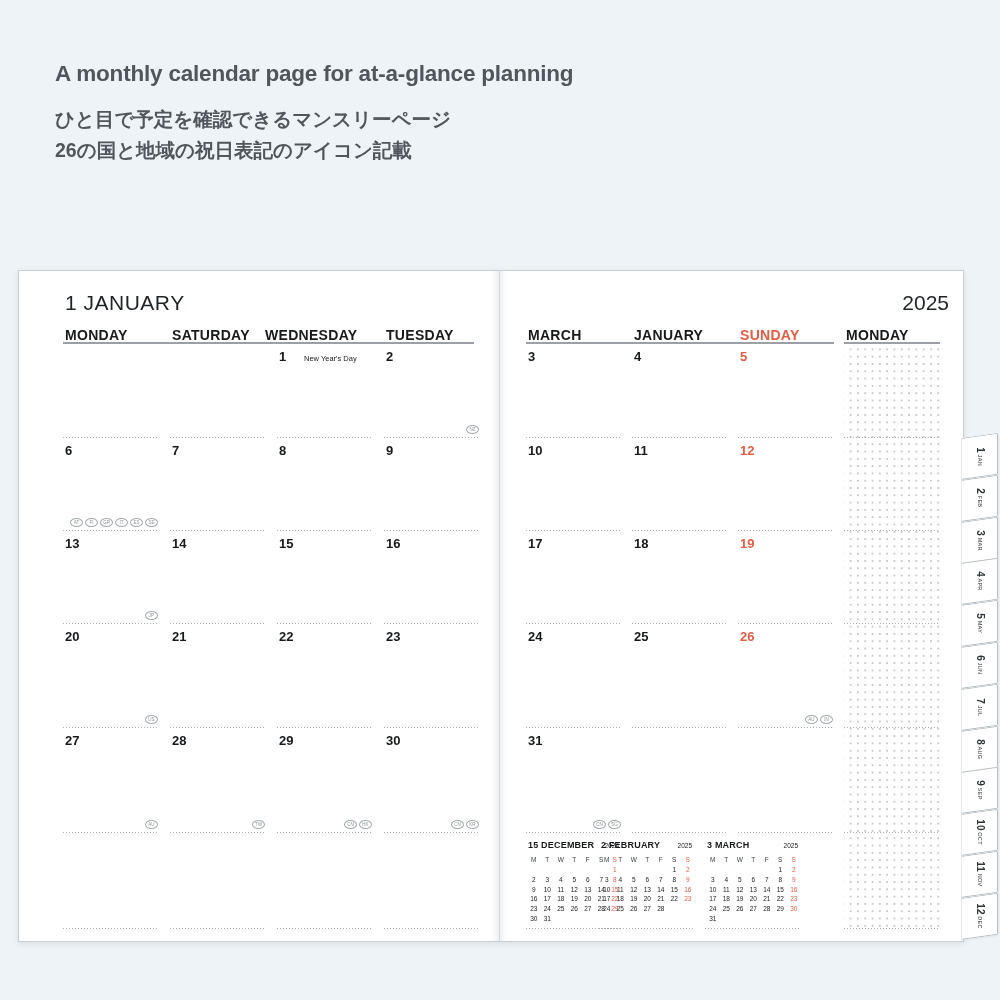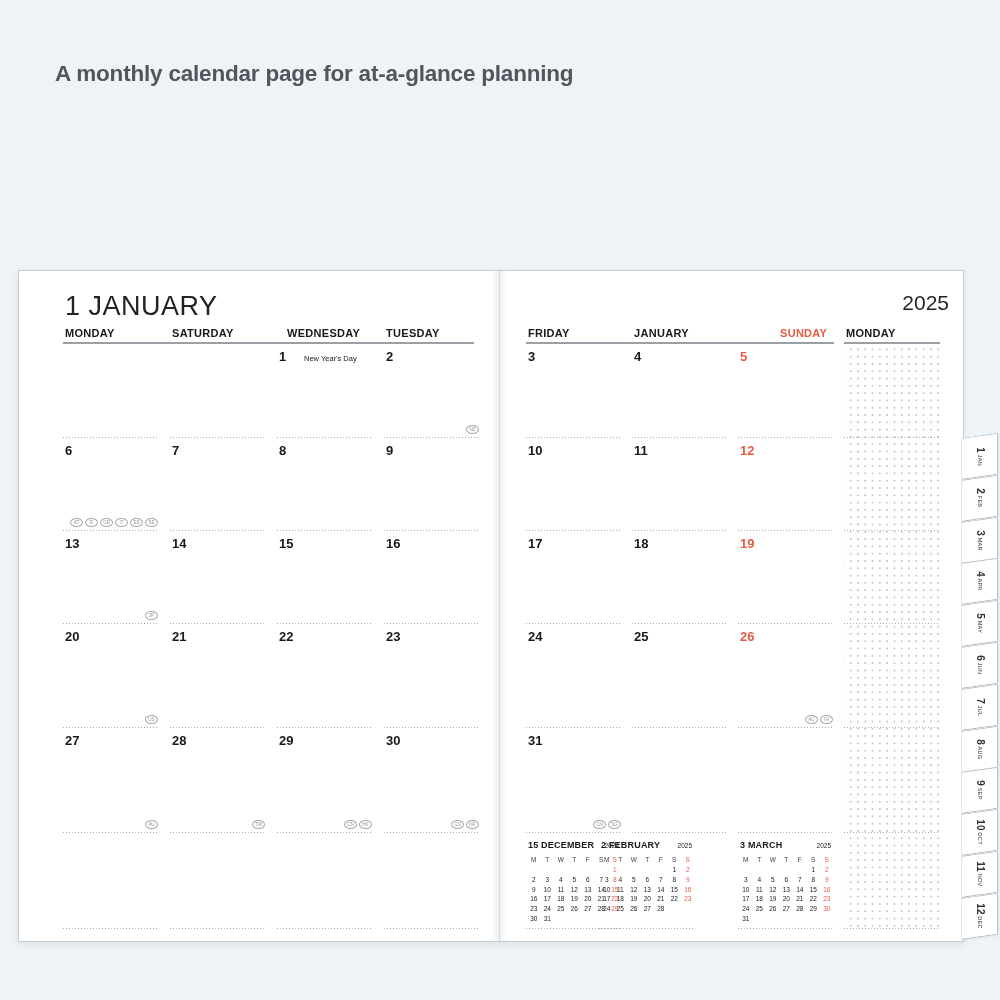--- a/index.html
+++ b/index.html
@@ -6,24 +6,24 @@
   .canvas{position:relative;width:1000px;height:1000px;background:#edf3f6;
     font-family:"Liberation Sans",sans-serif;overflow:hidden;}
   .hero{position:absolute;left:55px;top:58px;color:#50565c;}
   .hero .en{font-size:22.5px;font-weight:bold;line-height:31px;letter-spacing:-0.2px;}
   .hero .jp{margin-top:15px;font-size:19.5px;font-weight:bold;line-height:31px;}
   .spread{position:absolute;left:18px;top:270px;width:944px;height:670px;background:#fff;
     border:1px solid #c9ced2;box-shadow:0 2px 6px rgba(60,70,80,.10);}
   .gutter-sh{position:absolute;left:472px;top:0;width:16px;height:100%;
     background:linear-gradient(90deg,rgba(0,0,0,0),rgba(90,100,110,.10) 50%,rgba(0,0,0,0));}
   .gutter-line{position:absolute;left:480px;top:0;width:1px;height:100%;background:#d4d8db;}
-  .month-title{position:absolute;left:46px;top:20px;font-size:27px;font-weight:500;
+  .month-title{position:absolute;left:46px;top:20px;font-size:21px;font-weight:500;
     letter-spacing:.5px;color:#1f2326;}
   .year{position:absolute;right:14px;top:20px;font-size:21px;color:#1f2326;}
-  .dayhead{position:absolute;top:56px;font-size:11px;font-weight:bold;letter-spacing:.3px;color:#17191b;}
+  .dayhead{position:absolute;top:56px;font-size:14px;font-weight:bold;letter-spacing:.3px;color:#17191b;}
   .red{color:var(--accent) !important;}
   .rule{position:absolute;top:71px;height:2px;background:#9aa0a5;}
   .cell{position:absolute;}
   .dotline{position:absolute;left:0;right:0;bottom:0;height:1px;
     background:repeating-linear-gradient(90deg,#a9afb4 0 1px,rgba(0,0,0,0) 1px 3px);}
   .date{position:absolute;left:2px;top:5px;font-size:13px;font-weight:600;color:#17191b;}
   .day-label{position:absolute;left:27px;top:10px;font-size:7.5px;color:#222;}
   .icons{position:absolute;right:1px;bottom:4px;display:flex;gap:2px;}
   .flag{width:13px;height:9px;border:1px solid #a3a9ad;border-radius:50%;font-size:4.5px;
     color:#8d9499;display:flex;align-items:center;justify-content:center;background:#fff;
@@ -47,39 +47,41 @@
   .t-abbr{font-size:5.5px;letter-spacing:.3px;}
 </style>
 </head>
 <body>
 
 <div class="canvas">
 
   <div class="hero">
     <div class="en">A monthly calendar page for at-a-glance planning</div>
     <div class="jp">
+      <div>ひと目で予定を確認できるマンスリーページ</div>
+      <div>26の国と地域の祝日表記のアイコン記載</div>
     </div>
   </div>
 
   <div class="spread" id="spread">
     <div class="month-title">1 JANUARY</div>
     <div class="year">2025</div>
     <div class="rule" style="left:44px;width:411px;"></div>
     <div class="rule" style="left:507px;width:308px;"></div>
     <div class="rule" style="left:825px;width:96px;"></div>
     <div class="dayhead" style="left:827px;">MONDAY</div>
     <div class="notes-dots" style="left:825px;top:76px;width:96px;height:580px;"></div>
     <div id="grid">
         <div class="dayhead" style="left: 46px;">MONDAY</div>
         <div class="dayhead" style="left: 153px;">SATURDAY</div>
-        <div class="dayhead" style="left: 268px;">WEDNESDAY</div>
+        <div class="dayhead" style="left: 246px;">WEDNESDAY</div>
         <div class="dayhead" style="left: 367px;">TUESDAY</div>
-        <div class="dayhead" style="left: 509px;">FRIDAY</div>
+        <div class="dayhead" style="left: 509px;">MARCH</div>
         <div class="dayhead" style="left: 615px;">JANUARY</div>
-        <div class="dayhead red" style="left: 721px; margin-left: 40px;">SUNDAY</div>
+        <div class="dayhead red" style="left: 721px;">SUNDAY</div>
         <div class="cell" style="left: 44px; top: 73px; width: 96px; height: 94px;">
           <div class="dotline"></div>
         </div>
         <div class="cell" style="left: 151px; top: 73px; width: 96px; height: 94px;">
           <div class="dotline"></div>
         </div>
         <div class="cell" style="left: 258px; top: 73px; width: 96px; height: 94px;">
           <div class="dotline"></div>
           <div class="date">1</div>
           <div class="day-label">New Year's Day</div>
@@ -400,21 +402,21 @@
               <span class="mc">24</span>
               <span class="mc">25</span>
               <span class="mc">26</span>
               <span class="mc">27</span>
               <span class="mc">28</span>
               <span class="mc"></span>
               <span class="mc red"></span>
             </div>
           </div>
         </div>
-        <div class="cell" style="left: 719px; top: 562px; width: 96px; height: 96px;">
+        <div class="cell" style="left: 686px; top: 562px; width: 96px; height: 96px;">
           <div class="dotline"></div>
           <div class="mini">
             <div class="mtitle">3 MARCH</div>
             <div class="myear">2025</div>
             <div class="mrow" style="top: 23px;">
               <span class="mc dl">M</span>
               <span class="mc dl">T</span>
               <span class="mc dl">W</span>
               <span class="mc dl">T</span>
               <span class="mc dl">F</span>

